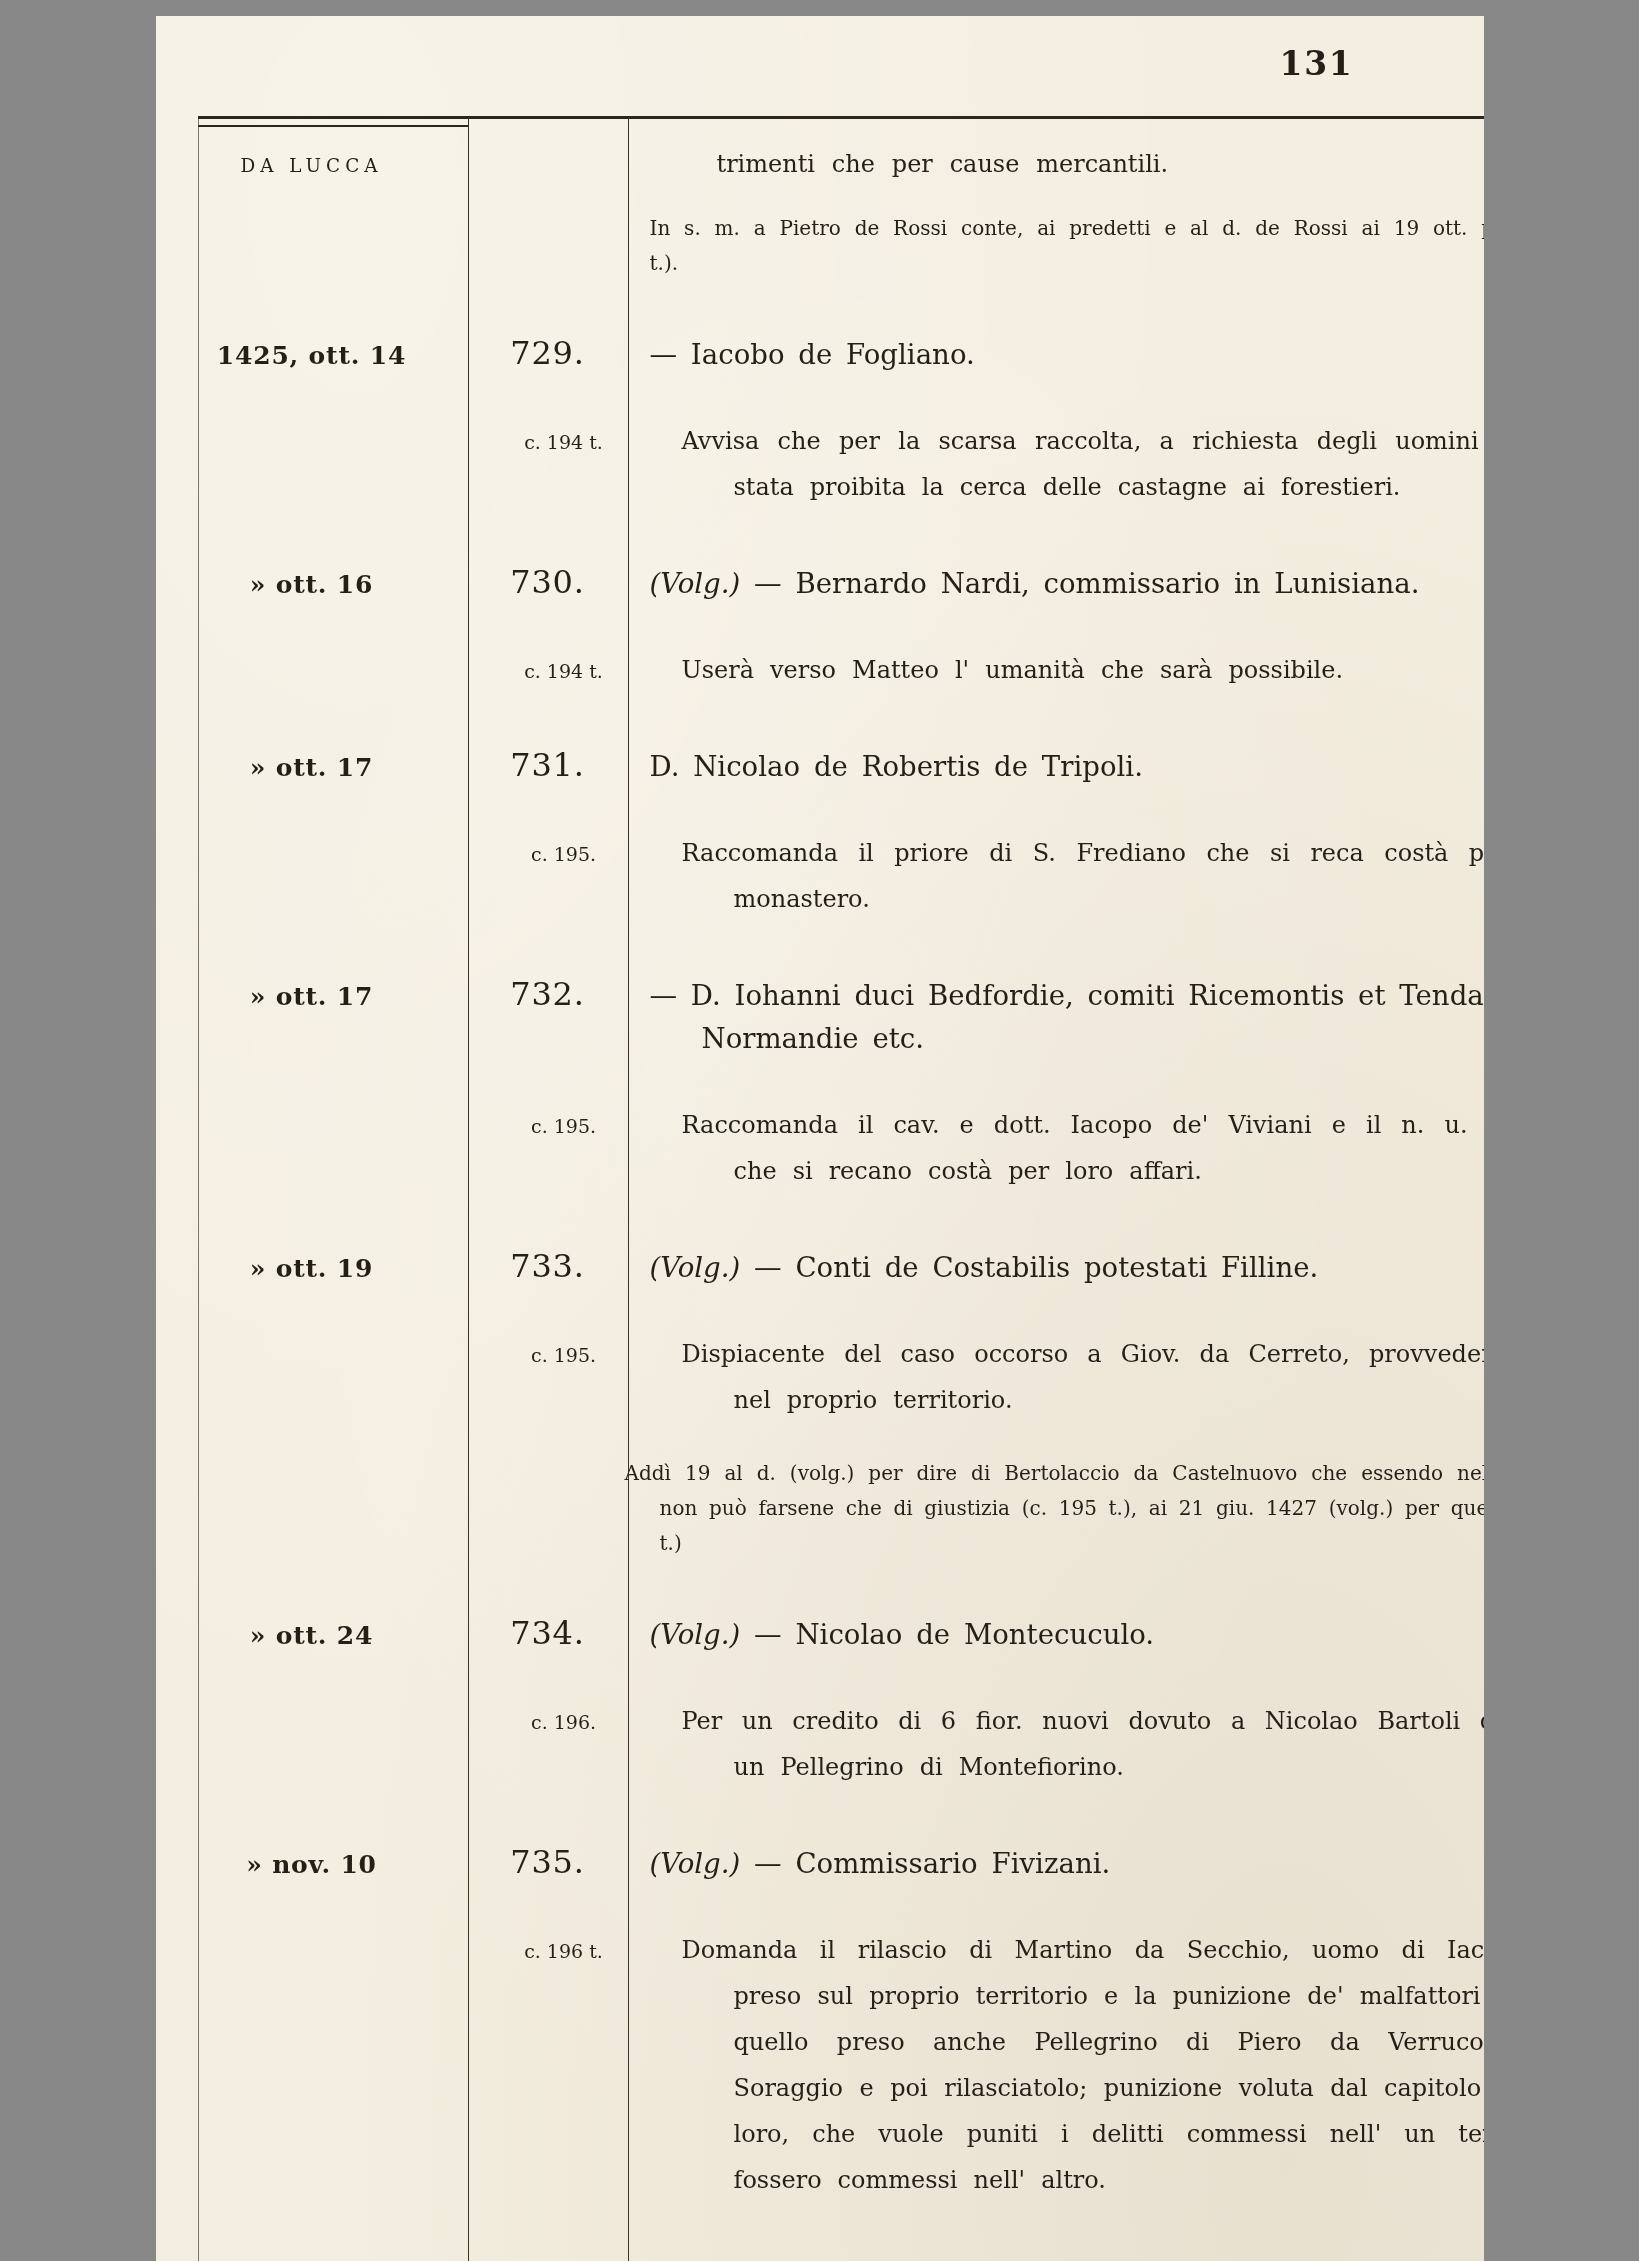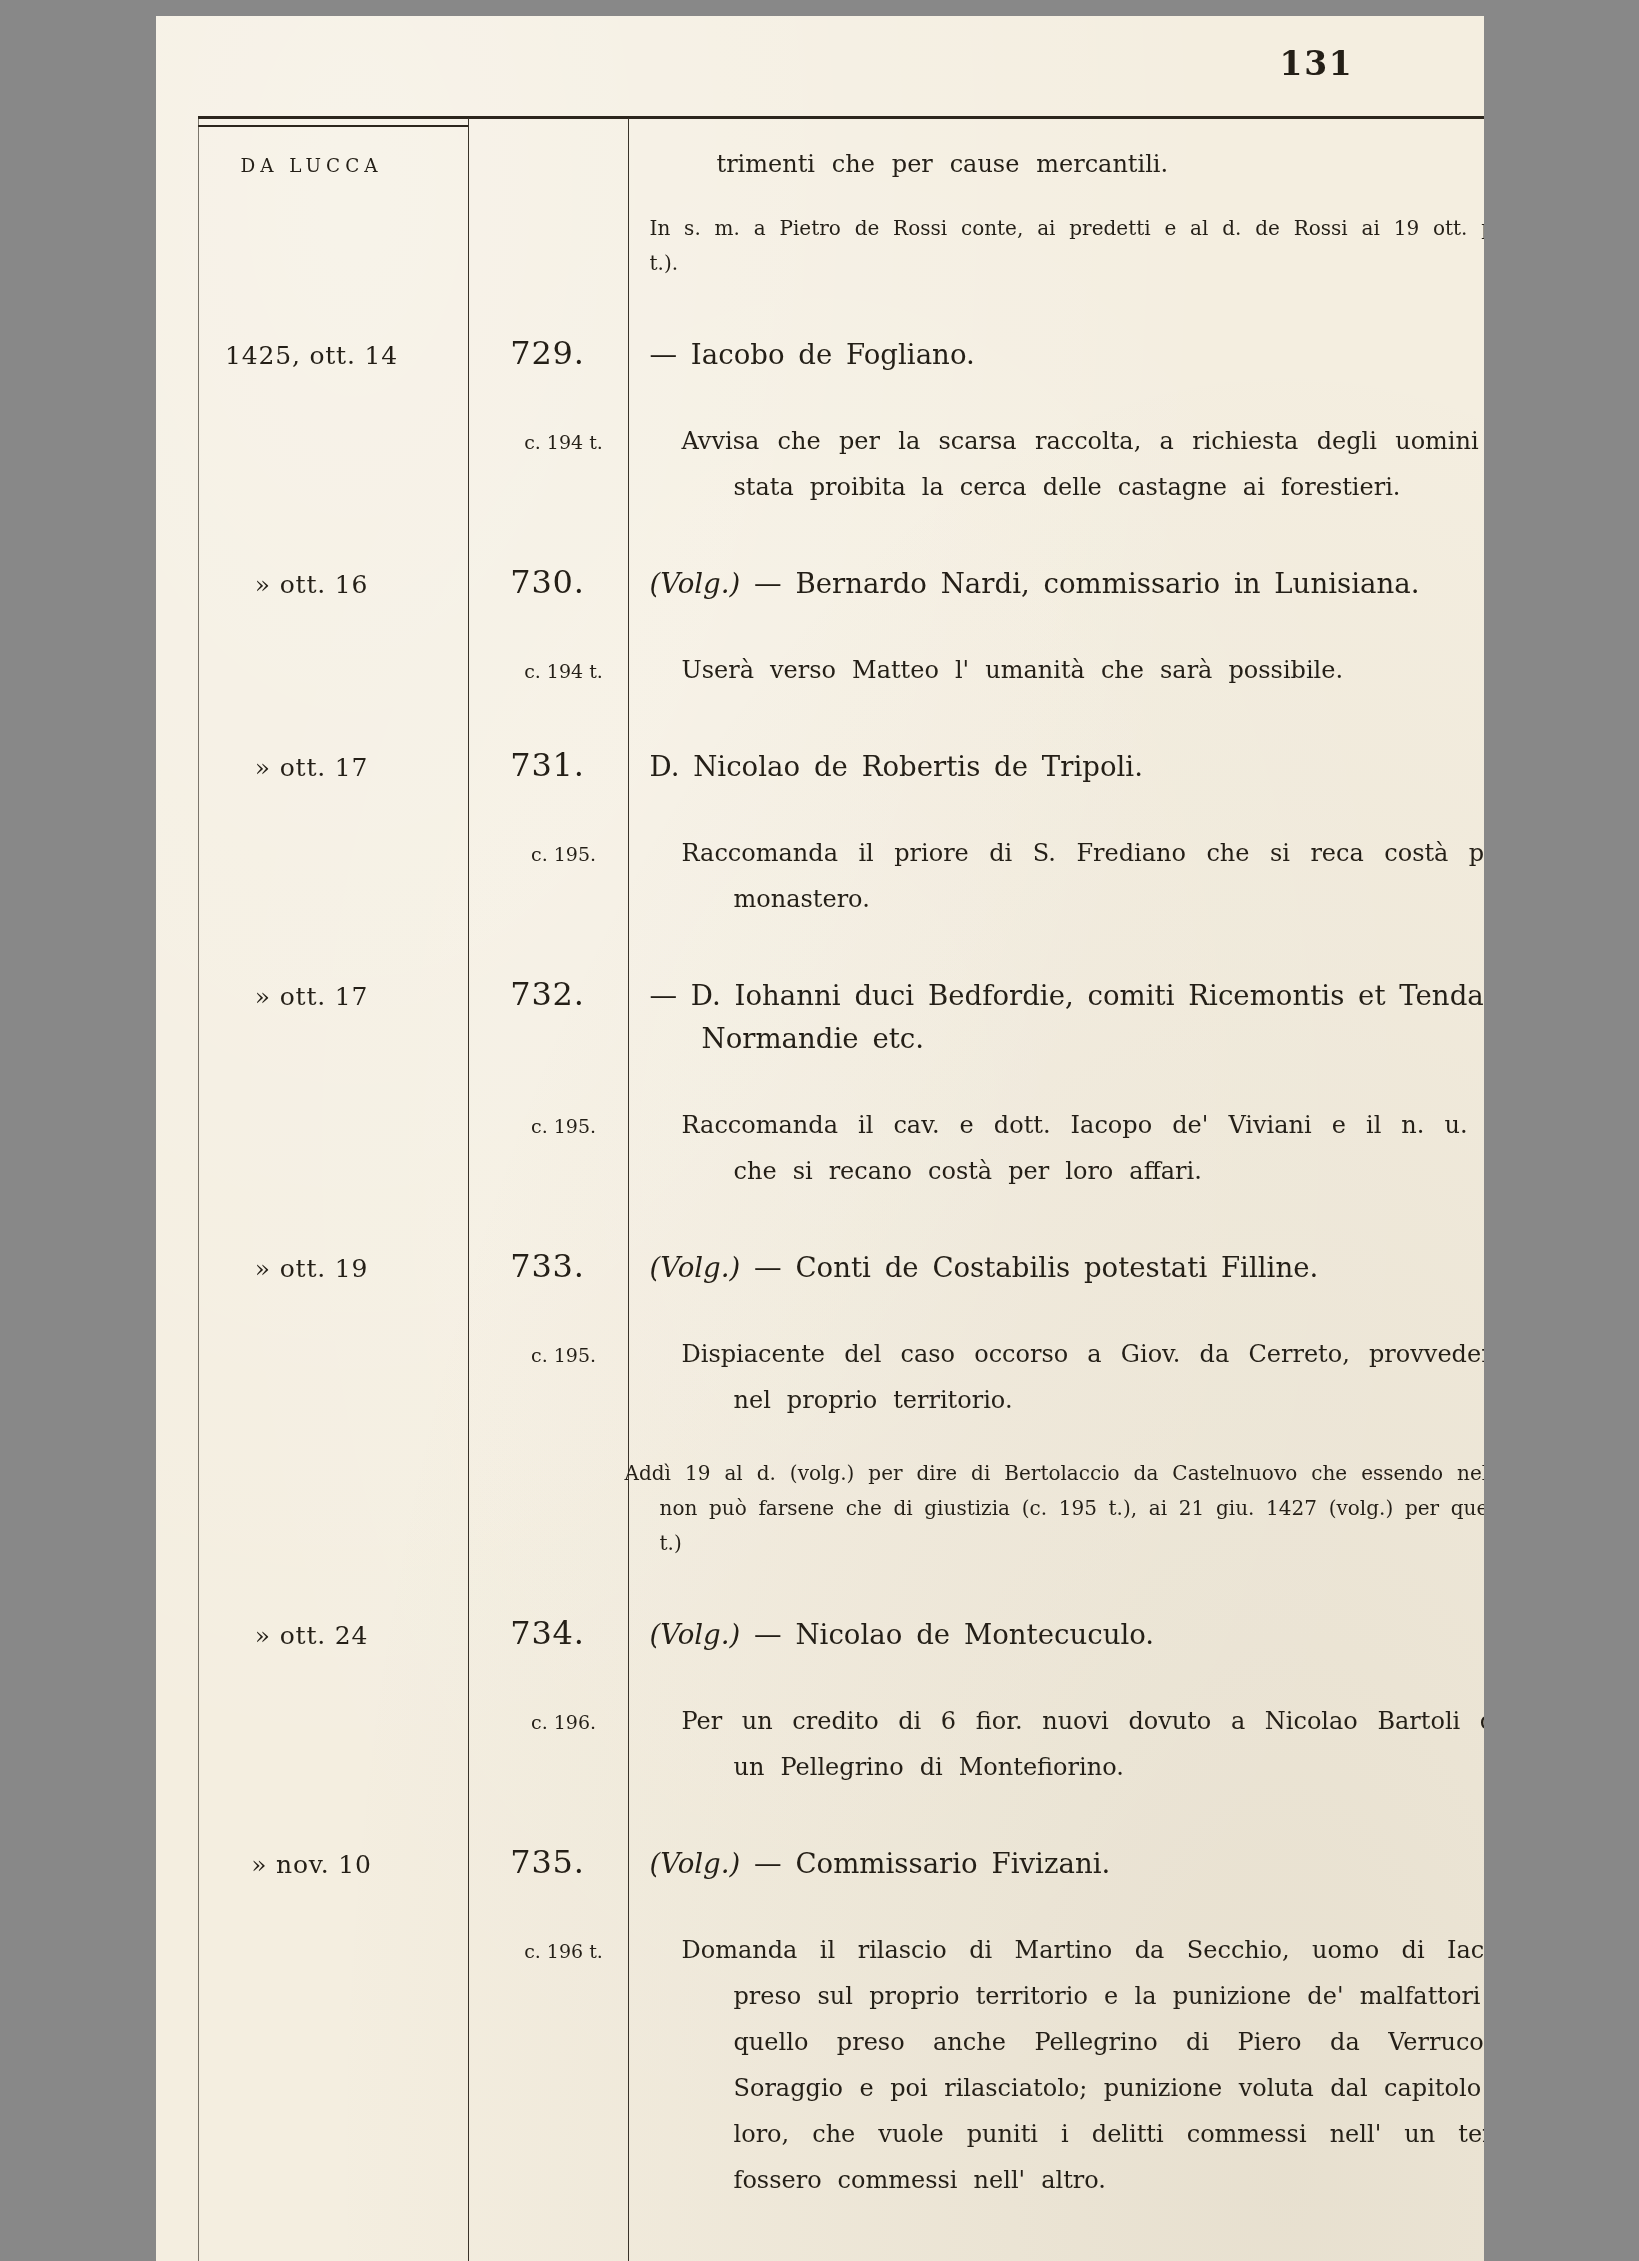--- a/index.html
+++ b/index.html
@@ -74,21 +74,21 @@
 
   .note-line-top { margin-top: 33px; }
   .marginal-note {
     font-size: 20px;
     line-height: 35px;
     text-align: justify;
     word-spacing: 5.8px;
   }
 
   .entry { margin-top: 52px; }
-  .date { font-size: 25px; letter-spacing: 0.8px; white-space: nowrap; }
+  .date { font-size: 25px; letter-spacing: 0.8px; white-space: nowrap; font-weight: bold; }
   .num  { font-size: 32px; letter-spacing: 0.8px; }
   .heading {
     font-size: 27.6px;
     line-height: 43px;
     word-spacing: 5px;
     padding-left: 74px;
     text-indent: -52px;
   }
   .volg { font-style: italic; }
 

